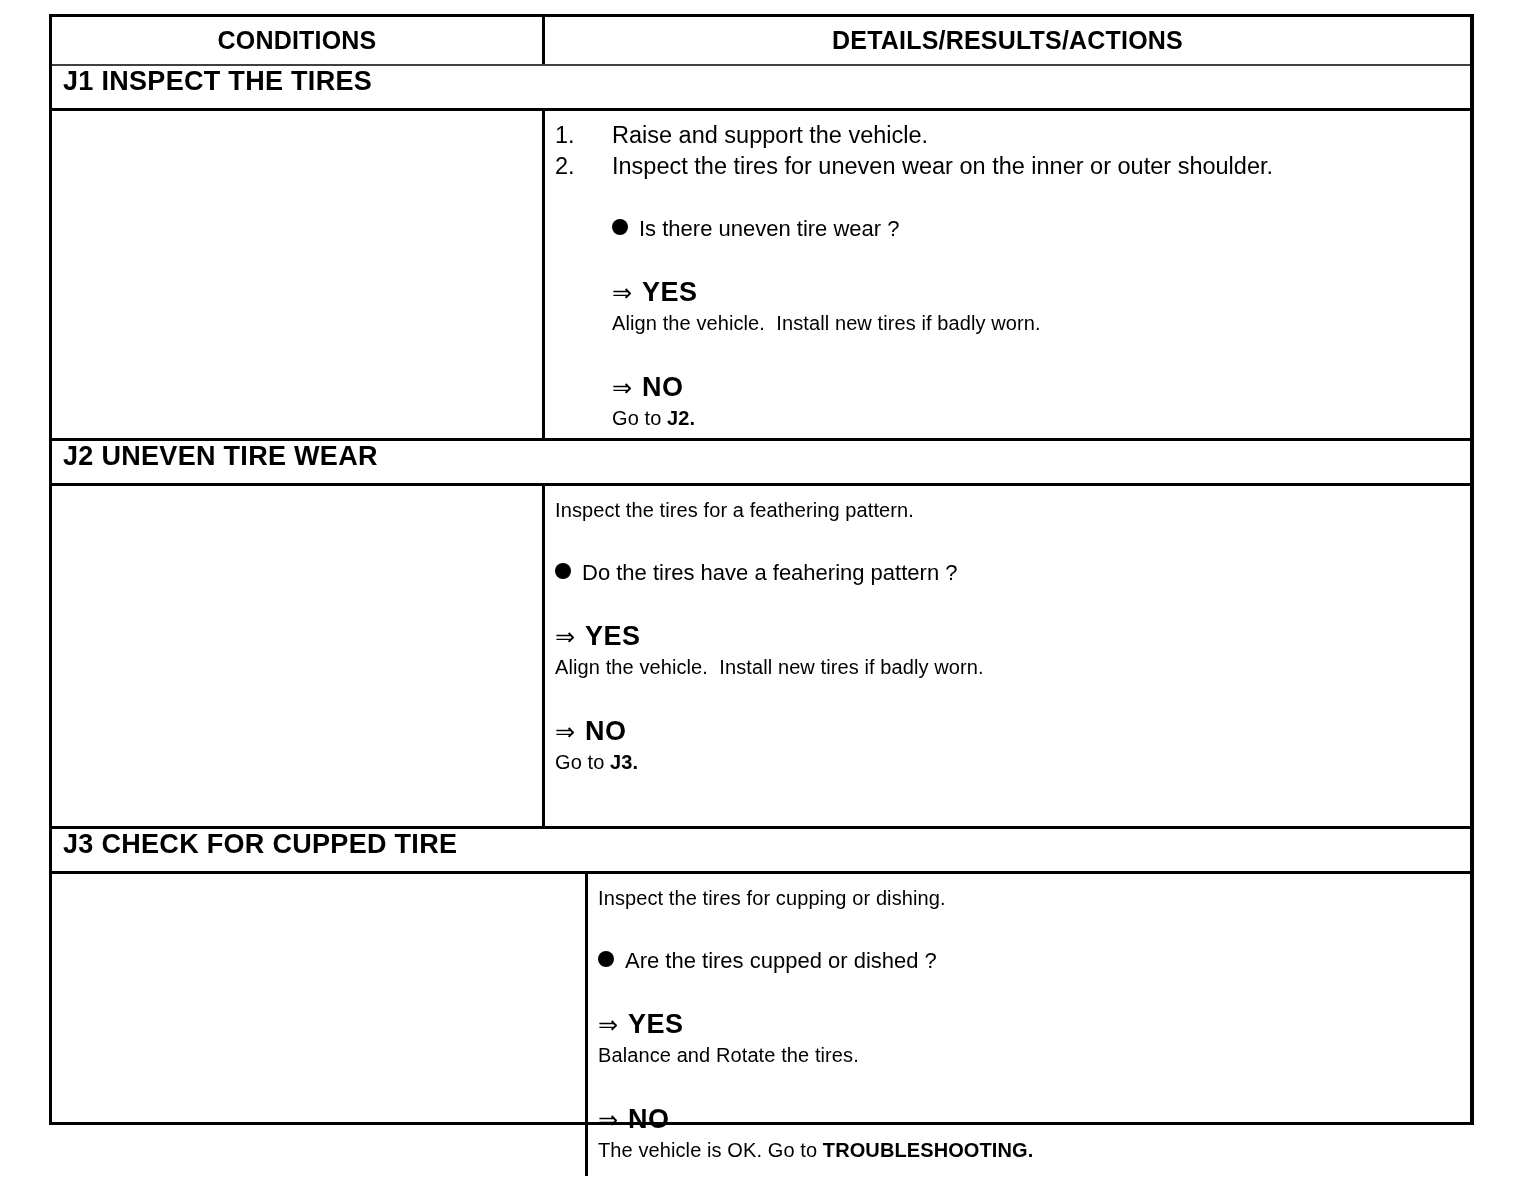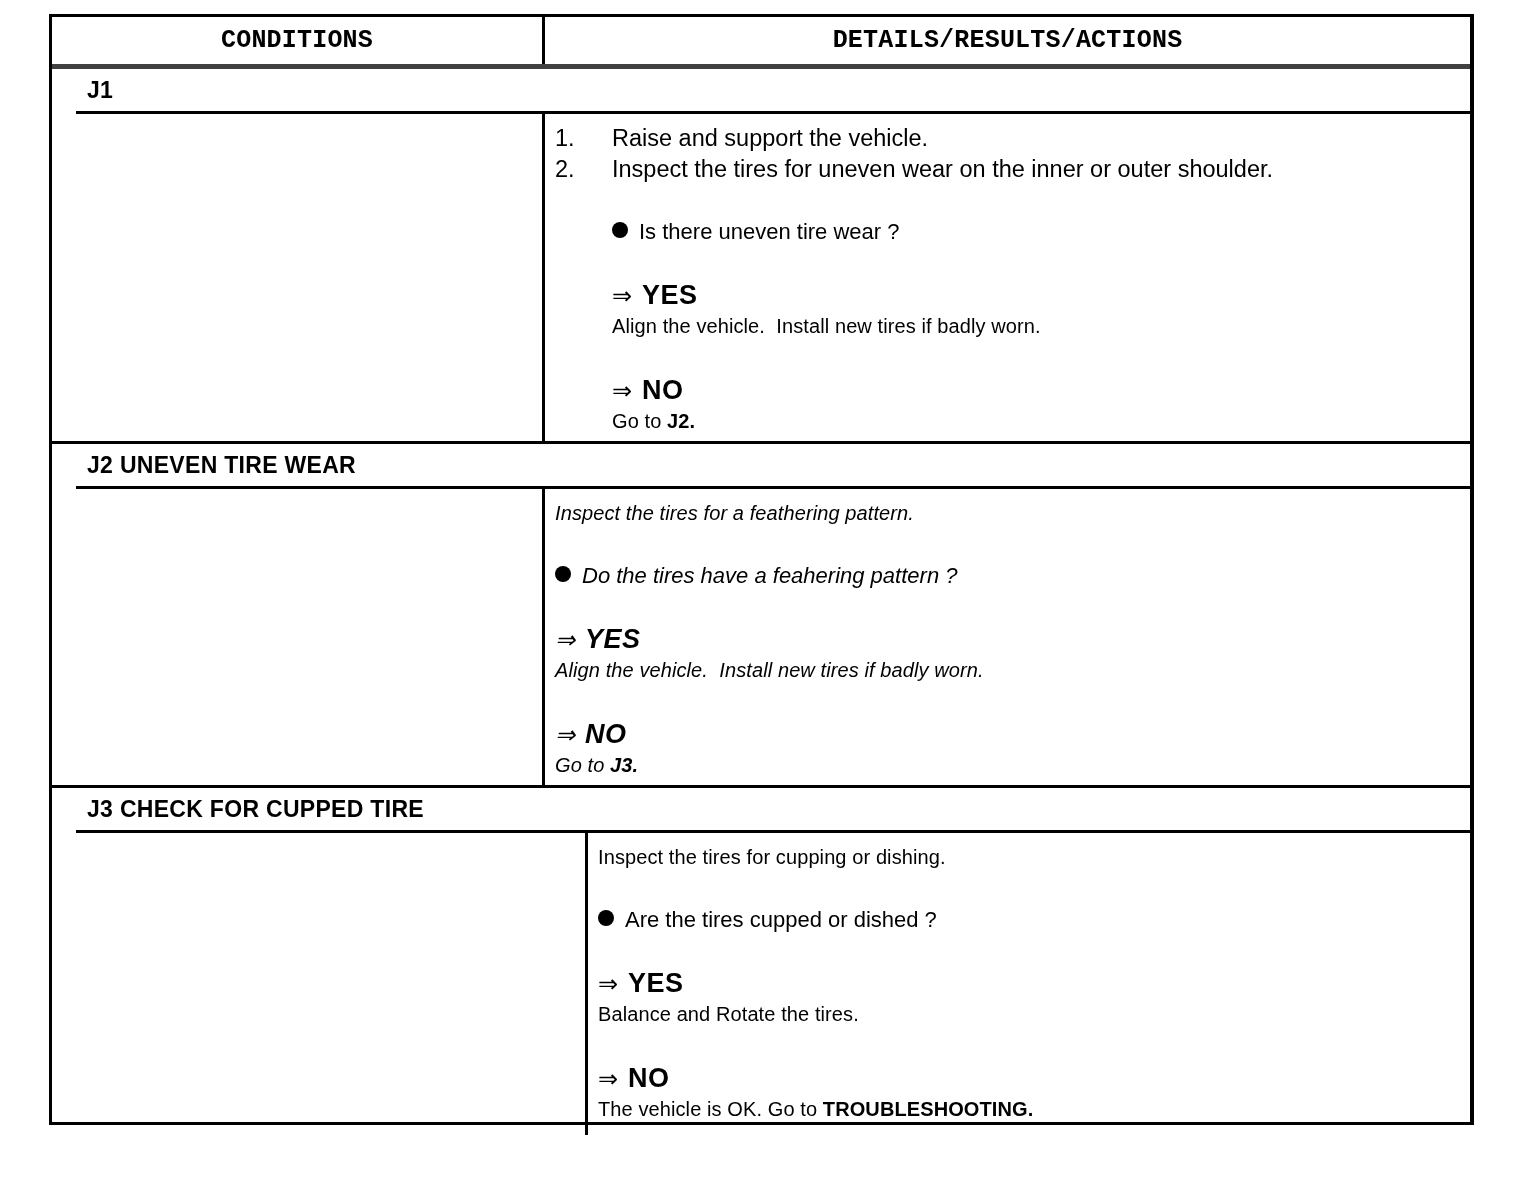--- a/index.html
+++ b/index.html
@@ -28,22 +28,21 @@
     border-right-width: 4px;
     display: flex;
     flex-direction: column;
   }
 
   
   .thead {
     display: flex;
     height: 47px;
     flex: 0 0 auto;
-    border-bottom: 5px solid #404040;
-    font-family: Liberation Mono, monospace;
+    border-bottom: 2px solid #404040;
   }
   .th {
     display: flex;
     align-items: center;
     justify-content: center;
     font-weight: bold;
     font-size: 25px;
     letter-spacing: 0.2px;
     box-sizing: border-box;
   }
@@ -53,28 +52,27 @@
   }
   .th-right {
     flex: 1 1 auto;
   }
 
   
   .band {
     flex: 0 0 auto;
     height: 45px;
     display: flex;
-    align-items: center;
+    align-items: flex-start;
     padding-left: 11px;
     box-sizing: border-box;
     border-bottom: 3px solid #000;
-    font-size: 23px;
+    font-size: 27px;
     letter-spacing: 0.3px;
     white-space: pre;
-    margin-left: 24px;
   }
   .band .code {
     font-weight: bold;
   }
   .band .name {
     font-weight: 700;
   }
   .band.strong .name {
     font-weight: bold;
   }
@@ -164,21 +162,21 @@
 <body>
 
 <div class="sheet">
 
   <div class="thead">
     <div class="th th-left">CONDITIONS</div>
     <div class="th th-right">DETAILS/RESULTS/ACTIONS</div>
   </div>
 
   <div class="band strong">
-    <span class="code">J1</span><span> </span>
+    <span class="code">J1</span><span> </span><span class="name">INSPECT THE TIRES</span>
   </div>
   <div class="brow" style="height:330px;">
     <div class="bcol-left"></div>
     <div class="bcol-right">
 
       <div class="num-line">
         <span class="n">1.</span>
         <span>Raise and support the vehicle.</span>
       </div>
       <div class="num-line">
@@ -210,21 +208,21 @@
         </div>
         <div class="line"><span>Go to </span><span class="b">J2.</span></div>
       </div>
 
     </div>
   </div>
 
   <div class="band">
     <span class="code">J2</span><span> </span><span class="name">UNEVEN TIRE WEAR</span>
   </div>
-  <div class="brow" style="height:299px;font-style:italic;">
+  <div class="brow" style="height:343px;">
     <div class="bcol-left"></div>
     <div class="bcol-right">
 
       <div class="line"><span>Inspect the tires for a feathering pattern.</span></div>
 
       <div class="gap-m"></div>
 
       <div class="bullet-line">
         <span class="dot"></span>
         <span>Do the tires have a feahering pattern ?</span>

